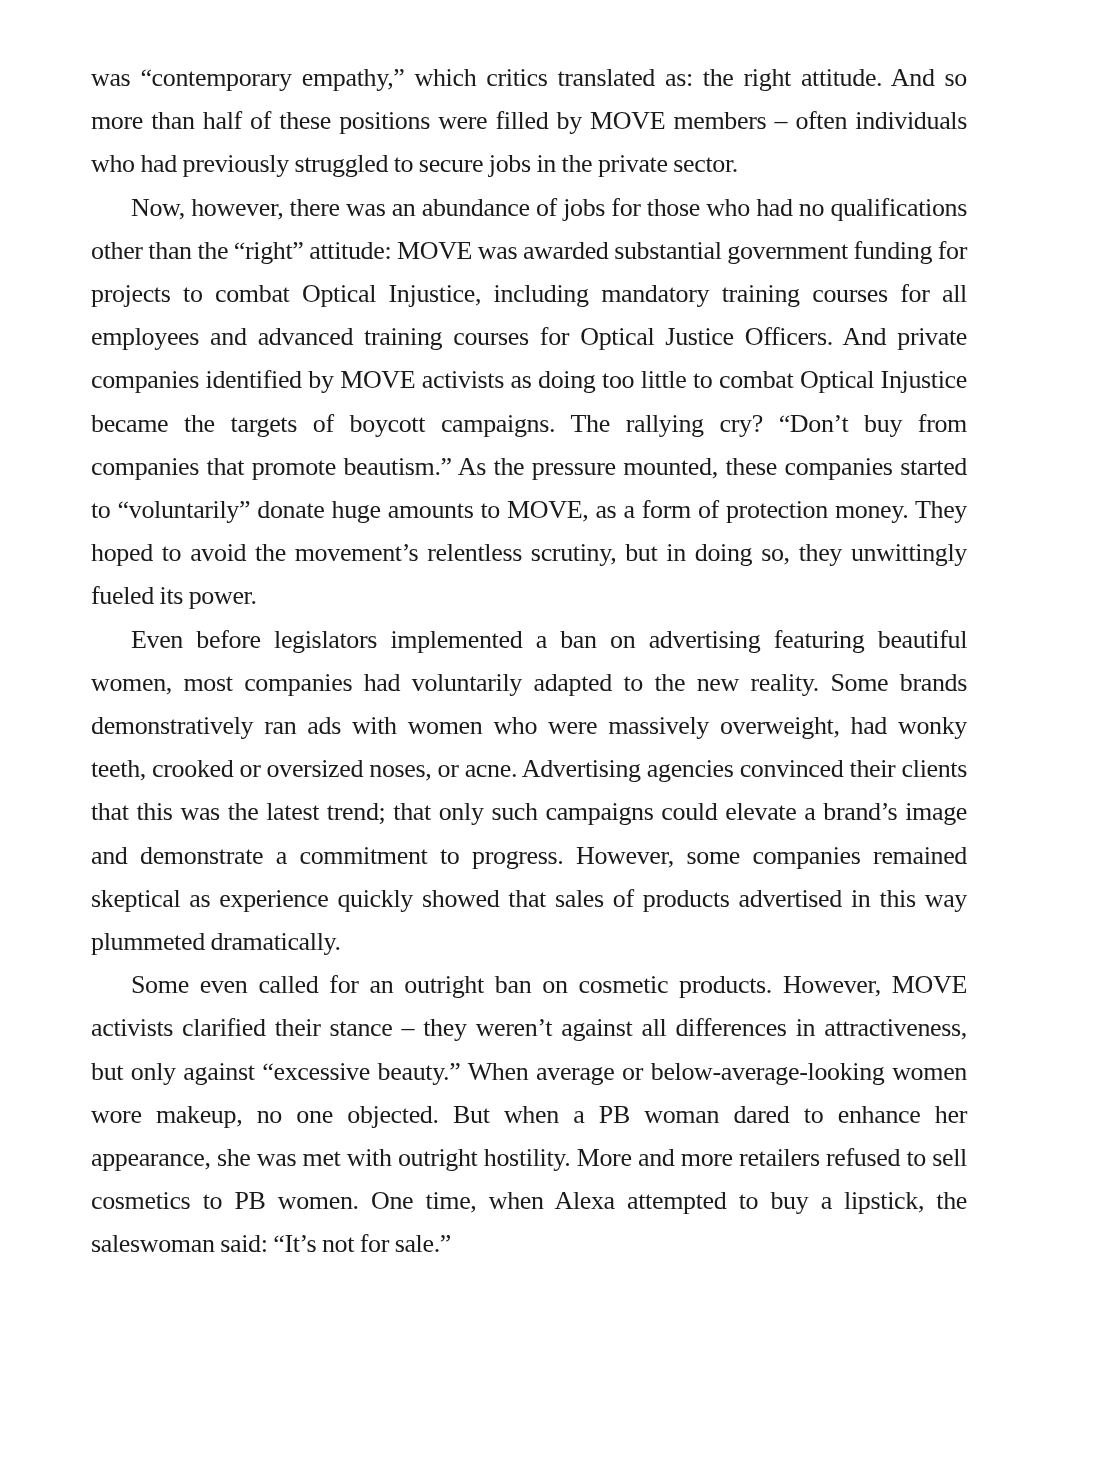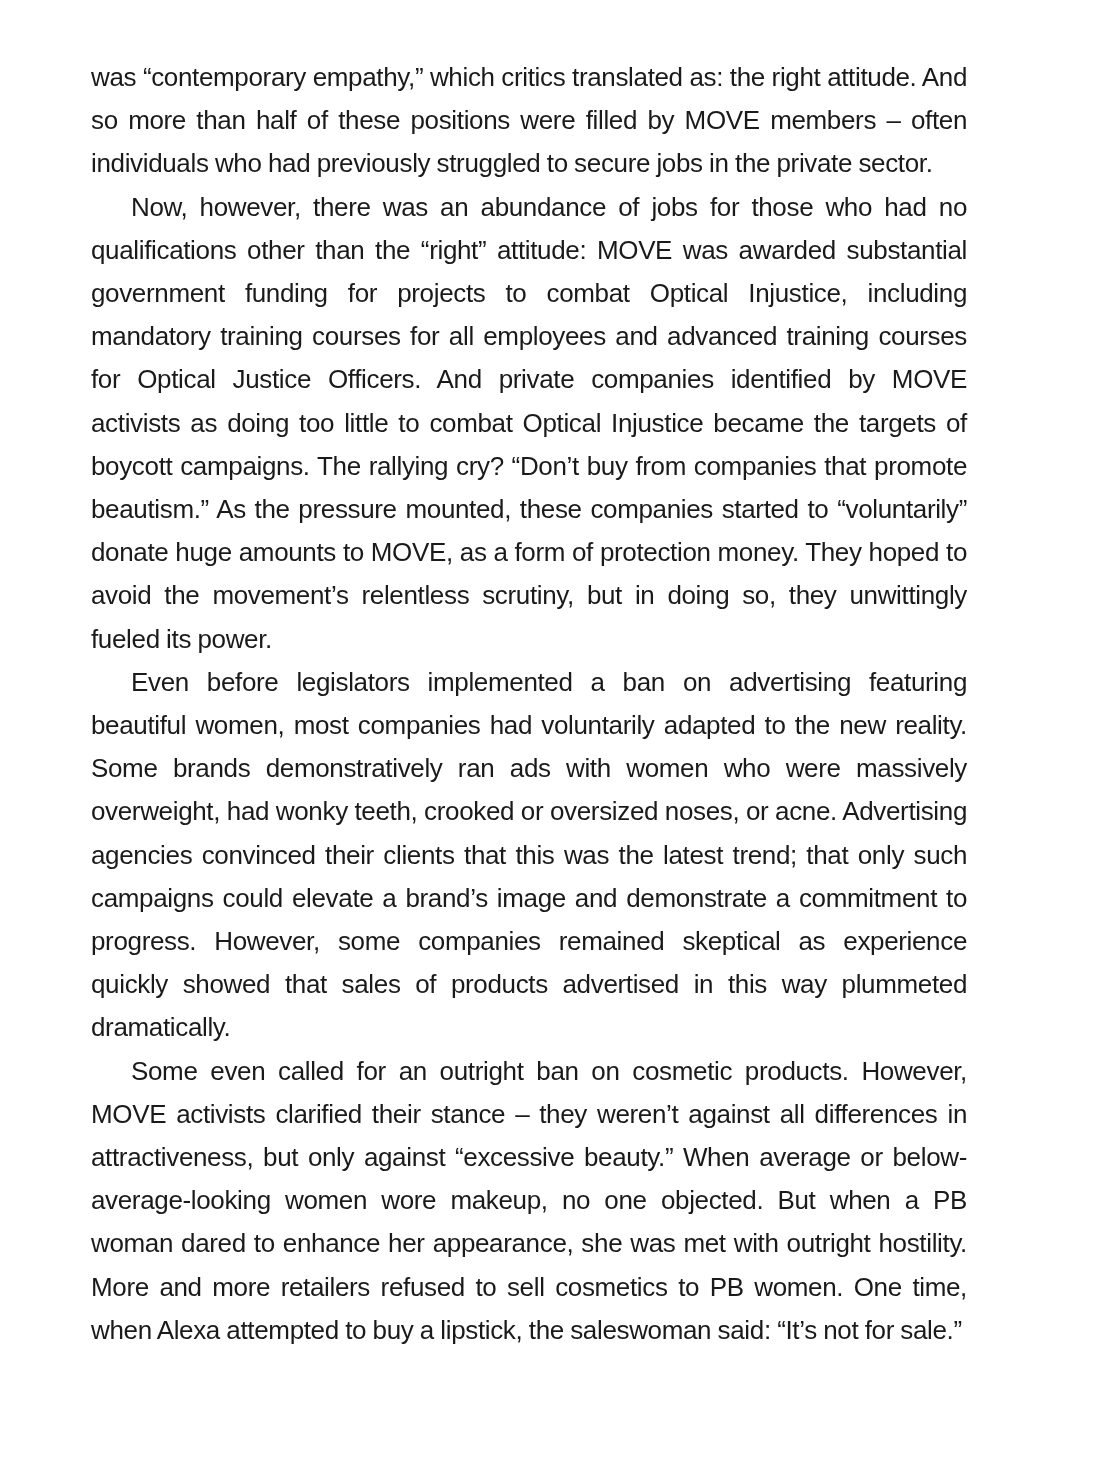--- a/index.html
+++ b/index.html
@@ -12,21 +12,21 @@
     height: 1468px;
     overflow: hidden;
     position: relative;
   }
   .page {
     position: absolute;
     left: 91px;
     top: 56px;
     width: 876px;
     color: #1a1a1a;
-    font-family: Liberation Sans, sans-serif;
+    font-family: Liberation Serif, serif;
     font-size: 26px;
     line-height: 43.2px;
     letter-spacing: -0.35px;
     word-spacing: -0.5px;
   }
   .para {
     margin: 0;
     text-align: justify;
     text-align-last: left;
     hyphens: none;

